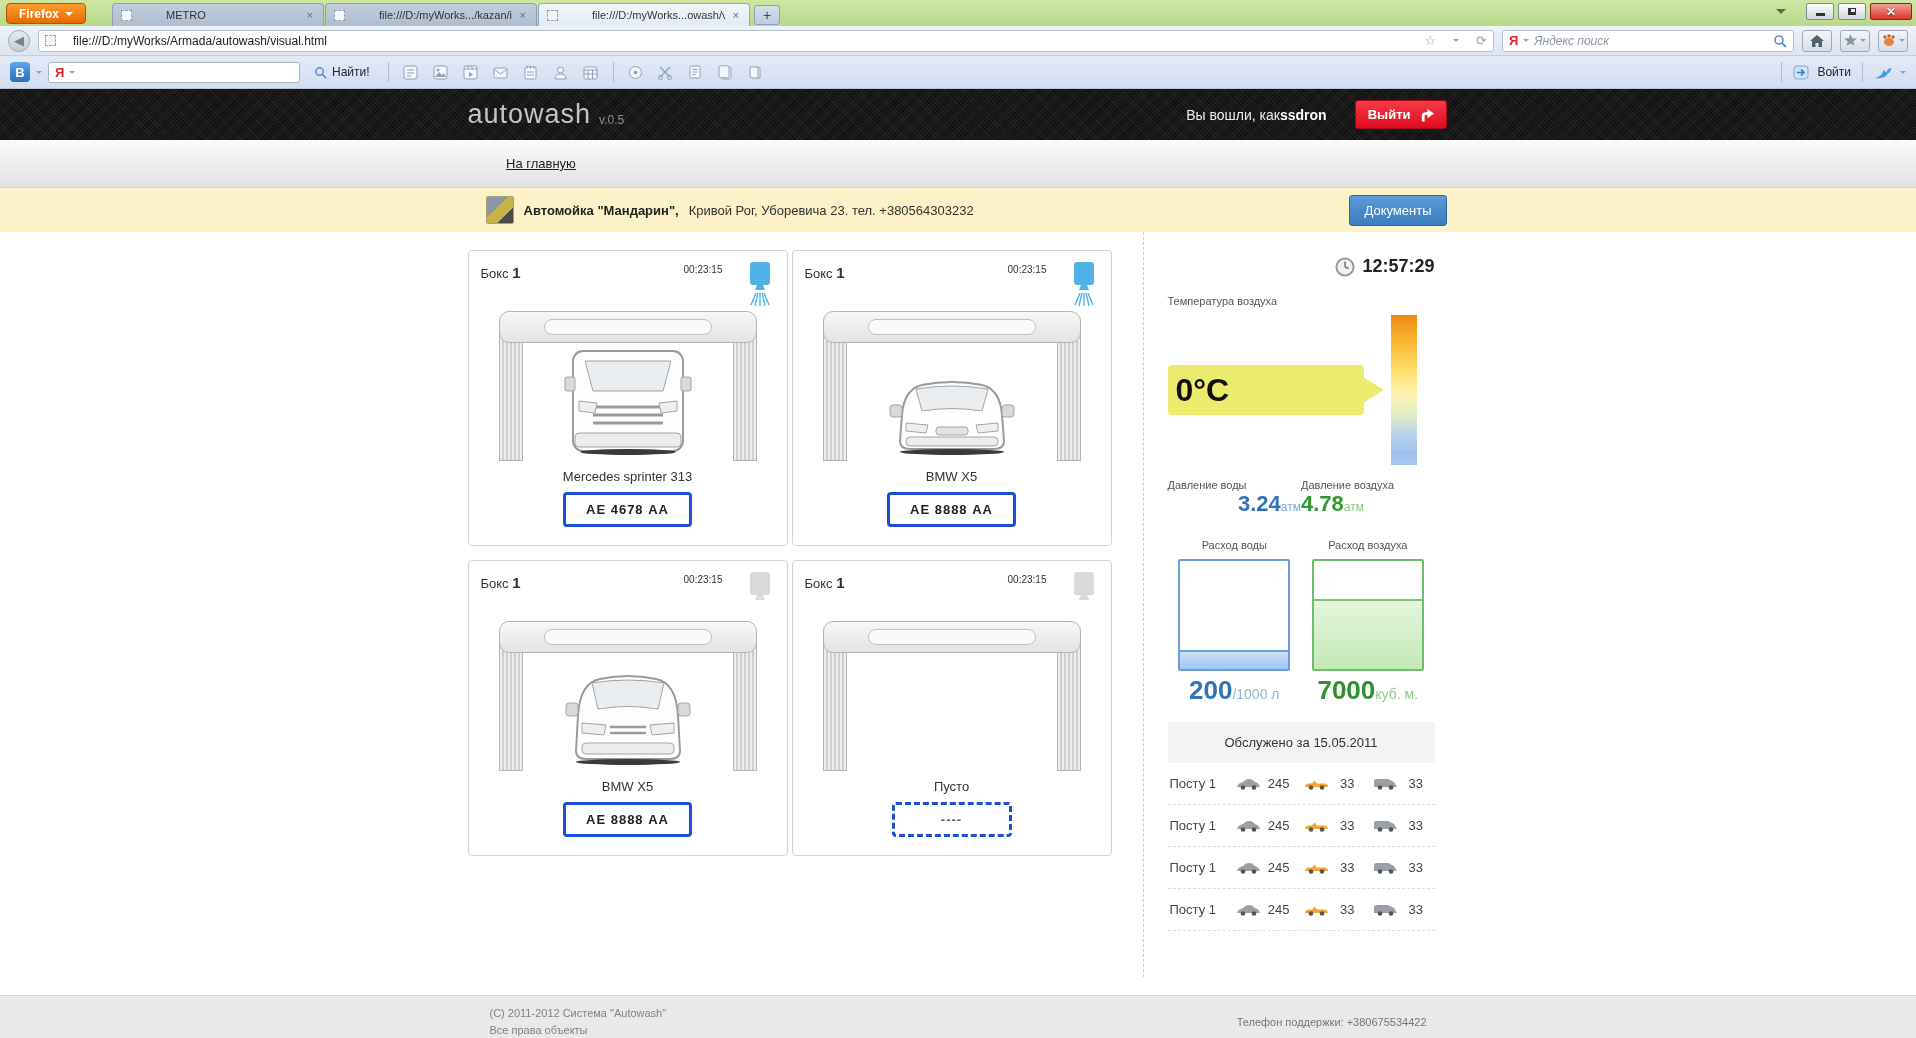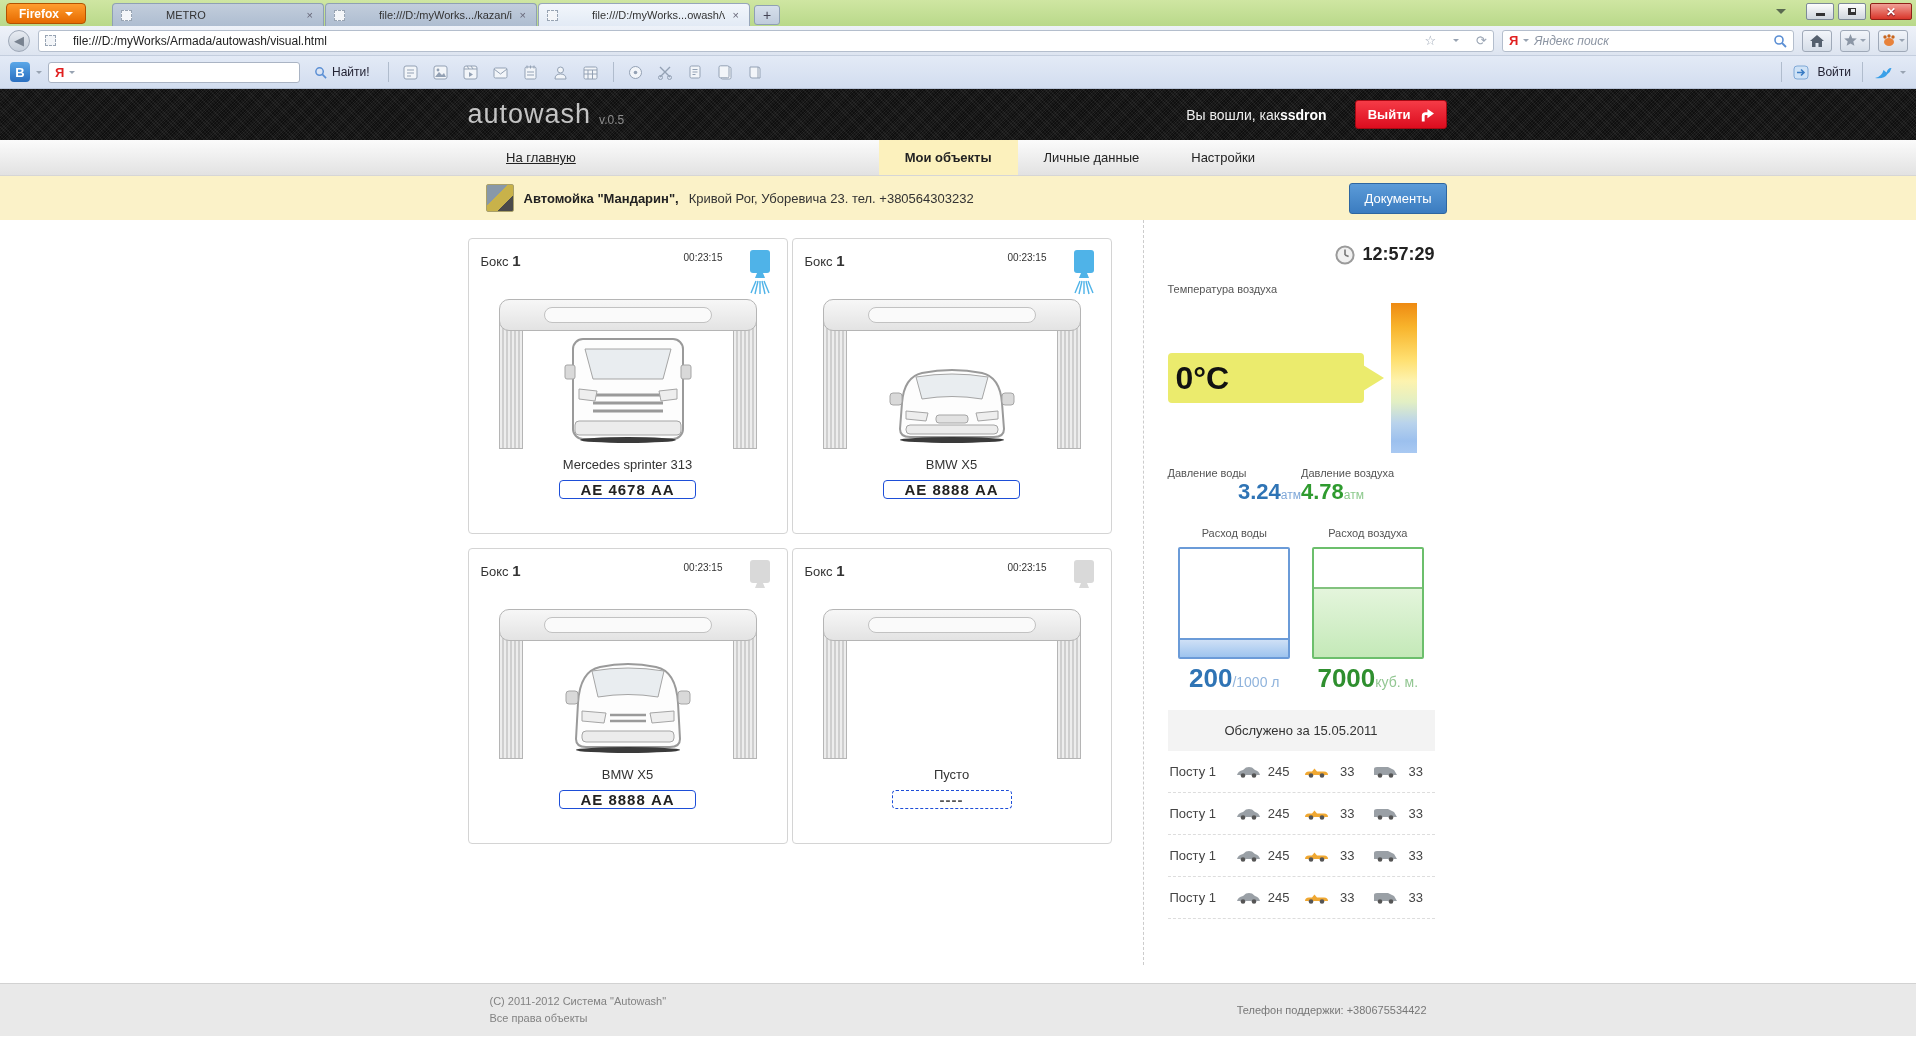--- a/index.html
+++ b/index.html
@@ -62,21 +62,21 @@
       repeating-linear-gradient(-45deg, rgba(0,0,0,.45) 0 1px, transparent 1px 2px),
       #1b1b1b; }
   .appheader .container { height:100%; display:flex; align-items:center; }
   .logo { color:#c4c4c4; font-size:27px; letter-spacing:1px; }
   .logo-ver { color:#8d8d8d; font-size:12px; margin:10px 0 0 8px; }
   .login-info { margin-left:auto; color:#eee; font-size:14px; }
   .login-info b { color:#fff; }
   .logout-btn { margin-left:28px; margin-right:2px; background:linear-gradient(#f53b47,#dc0c1e); border:1px solid #a50913; border-radius:3px;
     color:#fff; font-weight:bold; font-size:13px; padding:6px 12px; display:flex; align-items:center; gap:8px; }
 
-  .appnav { height:36px; background:linear-gradient(#fbfbfb,#e2e2e2); border-bottom:1px solid #d6d6d6;padding-left:41px; }
+  .appnav { height:48px; background:linear-gradient(#fbfbfb,#e2e2e2); border-bottom:1px solid #d6d6d6;padding-left:41px; }
   .appnav .container { height:100%; display:flex; align-items:stretch; }
   .home-link { align-self:center; margin-left:18px; font-size:13px; color:#222; text-decoration:underline; }
   .navtabs { margin-left:auto; margin-right:188px; display:flex; }
   .navtab { padding:0 26px; font-size:13px; color:#222; display:flex; align-items:center; }
   .navtab.active { background:#fcf1bd; font-weight:bold; }
 
   .banner { height:44px; background:#fbf2c8; }
   .banner .container { height:100%; display:flex; align-items:center; gap:10px; }
   .thumb { width:28px; height:28px; margin-left:18px; border:1px solid #a9a06a; border-radius:2px;
     background:linear-gradient(135deg,#8898a8 0 40%, #c8b24a 40% 70%, #4a4a4a 70%); }
@@ -99,22 +99,22 @@
   .pillar { position:absolute; top:16px; bottom:0; width:24px; border:1px solid #b5b5b5;
     background:repeating-linear-gradient(90deg,#ededed 0 2px,#cfcfcf 2px 4px); }
   .pillar.l { left:0; } .pillar.r { right:0; }
   .beam { position:absolute; top:0; left:0; right:0; height:32px; background:linear-gradient(#f7f7f7,#e3e3e3);
     border:1px solid #b5b5b5; border-radius:10px; }
   .beam-light { position:absolute; top:7px; bottom:7px; left:44px; right:44px; border:1px solid #c2c2c2; border-radius:10px; background:#fafafa; }
   .car-wrap { position:absolute; left:50%; bottom:2px; transform:translateX(-50%); }
 
   .veh-name { text-align:center; font-size:13px; color:#333; margin-top:8px; }
   .plate-row { text-align:center; margin-top:8px; }
-  .plate { display:inline-block; border:1px solid #1d4ed8; border-radius:4px; padding:0 20px;
-    font-size:15px; font-weight:bold; color:#222; letter-spacing:1px; min-width:120px; }
+  .plate { display:inline-block; border:3px solid #1d4ed8; border-radius:4px; padding:7px 20px;
+    font-size:13px; font-weight:bold; color:#222; letter-spacing:1px; min-width:120px; }
   .plate.empty { border-style:dashed; color:#555; }
 
   
   .sidebar { width:306px; min-height:745px; border-left:1px dashed #ccc; padding:24px 14px 0 24px; }
   .clock-row { display:flex; align-items:center; justify-content:flex-end; gap:7px; }
   .clock-text { font-size:18px; font-weight:bold; color:#222; }
   .temp-label { margin-top:18px; font-size:11px; color:#555; }
   .thermo { position:relative; height:150px; margin-top:8px; }
   .grad { position:absolute; right:18px; top:0; bottom:0; width:26px;
     background:linear-gradient(#ee8a12, #f8b42c 16%, #ffe071 38%, #fdf3ae 52%, #e2efc4 66%, #b9d3ec 80%, #9cc0ee 92%, #a9c9f2); }
@@ -352,25 +352,20 @@
       <svg width="15" height="14" viewBox="0 0 16 14">
           <path d="M3 14 L3 8 Q3 4 7 4 L9 4 L9 0.5 L16 5.5 L9 10.5 L9 7 L7 7 Q6 7 6 8 L6 14 Z" fill="#fff"></path>
         </svg>
     </div>
   </div>
 </div>
 
 <div class="appnav">
   <div class="container">
     <a class="home-link">На главную</a>
-    <div class="navtabs">
-      <div class="navtab active">Мои объекты</div>
-      <div class="navtab">Личные данные</div>
-      <div class="navtab">Настройки</div>
-    </div>
   </div>
 </div>
 
 <div class="banner">
   <div class="container">
     <div class="thumb"></div>
     <span class="banner-name">Автомойка "Мандарин",</span>
     <span class="banner-addr">Кривой Рог, Уборевича 23. тел. +380564303232</span>
     <div class="docs-btn">Документы</div>
   </div>

